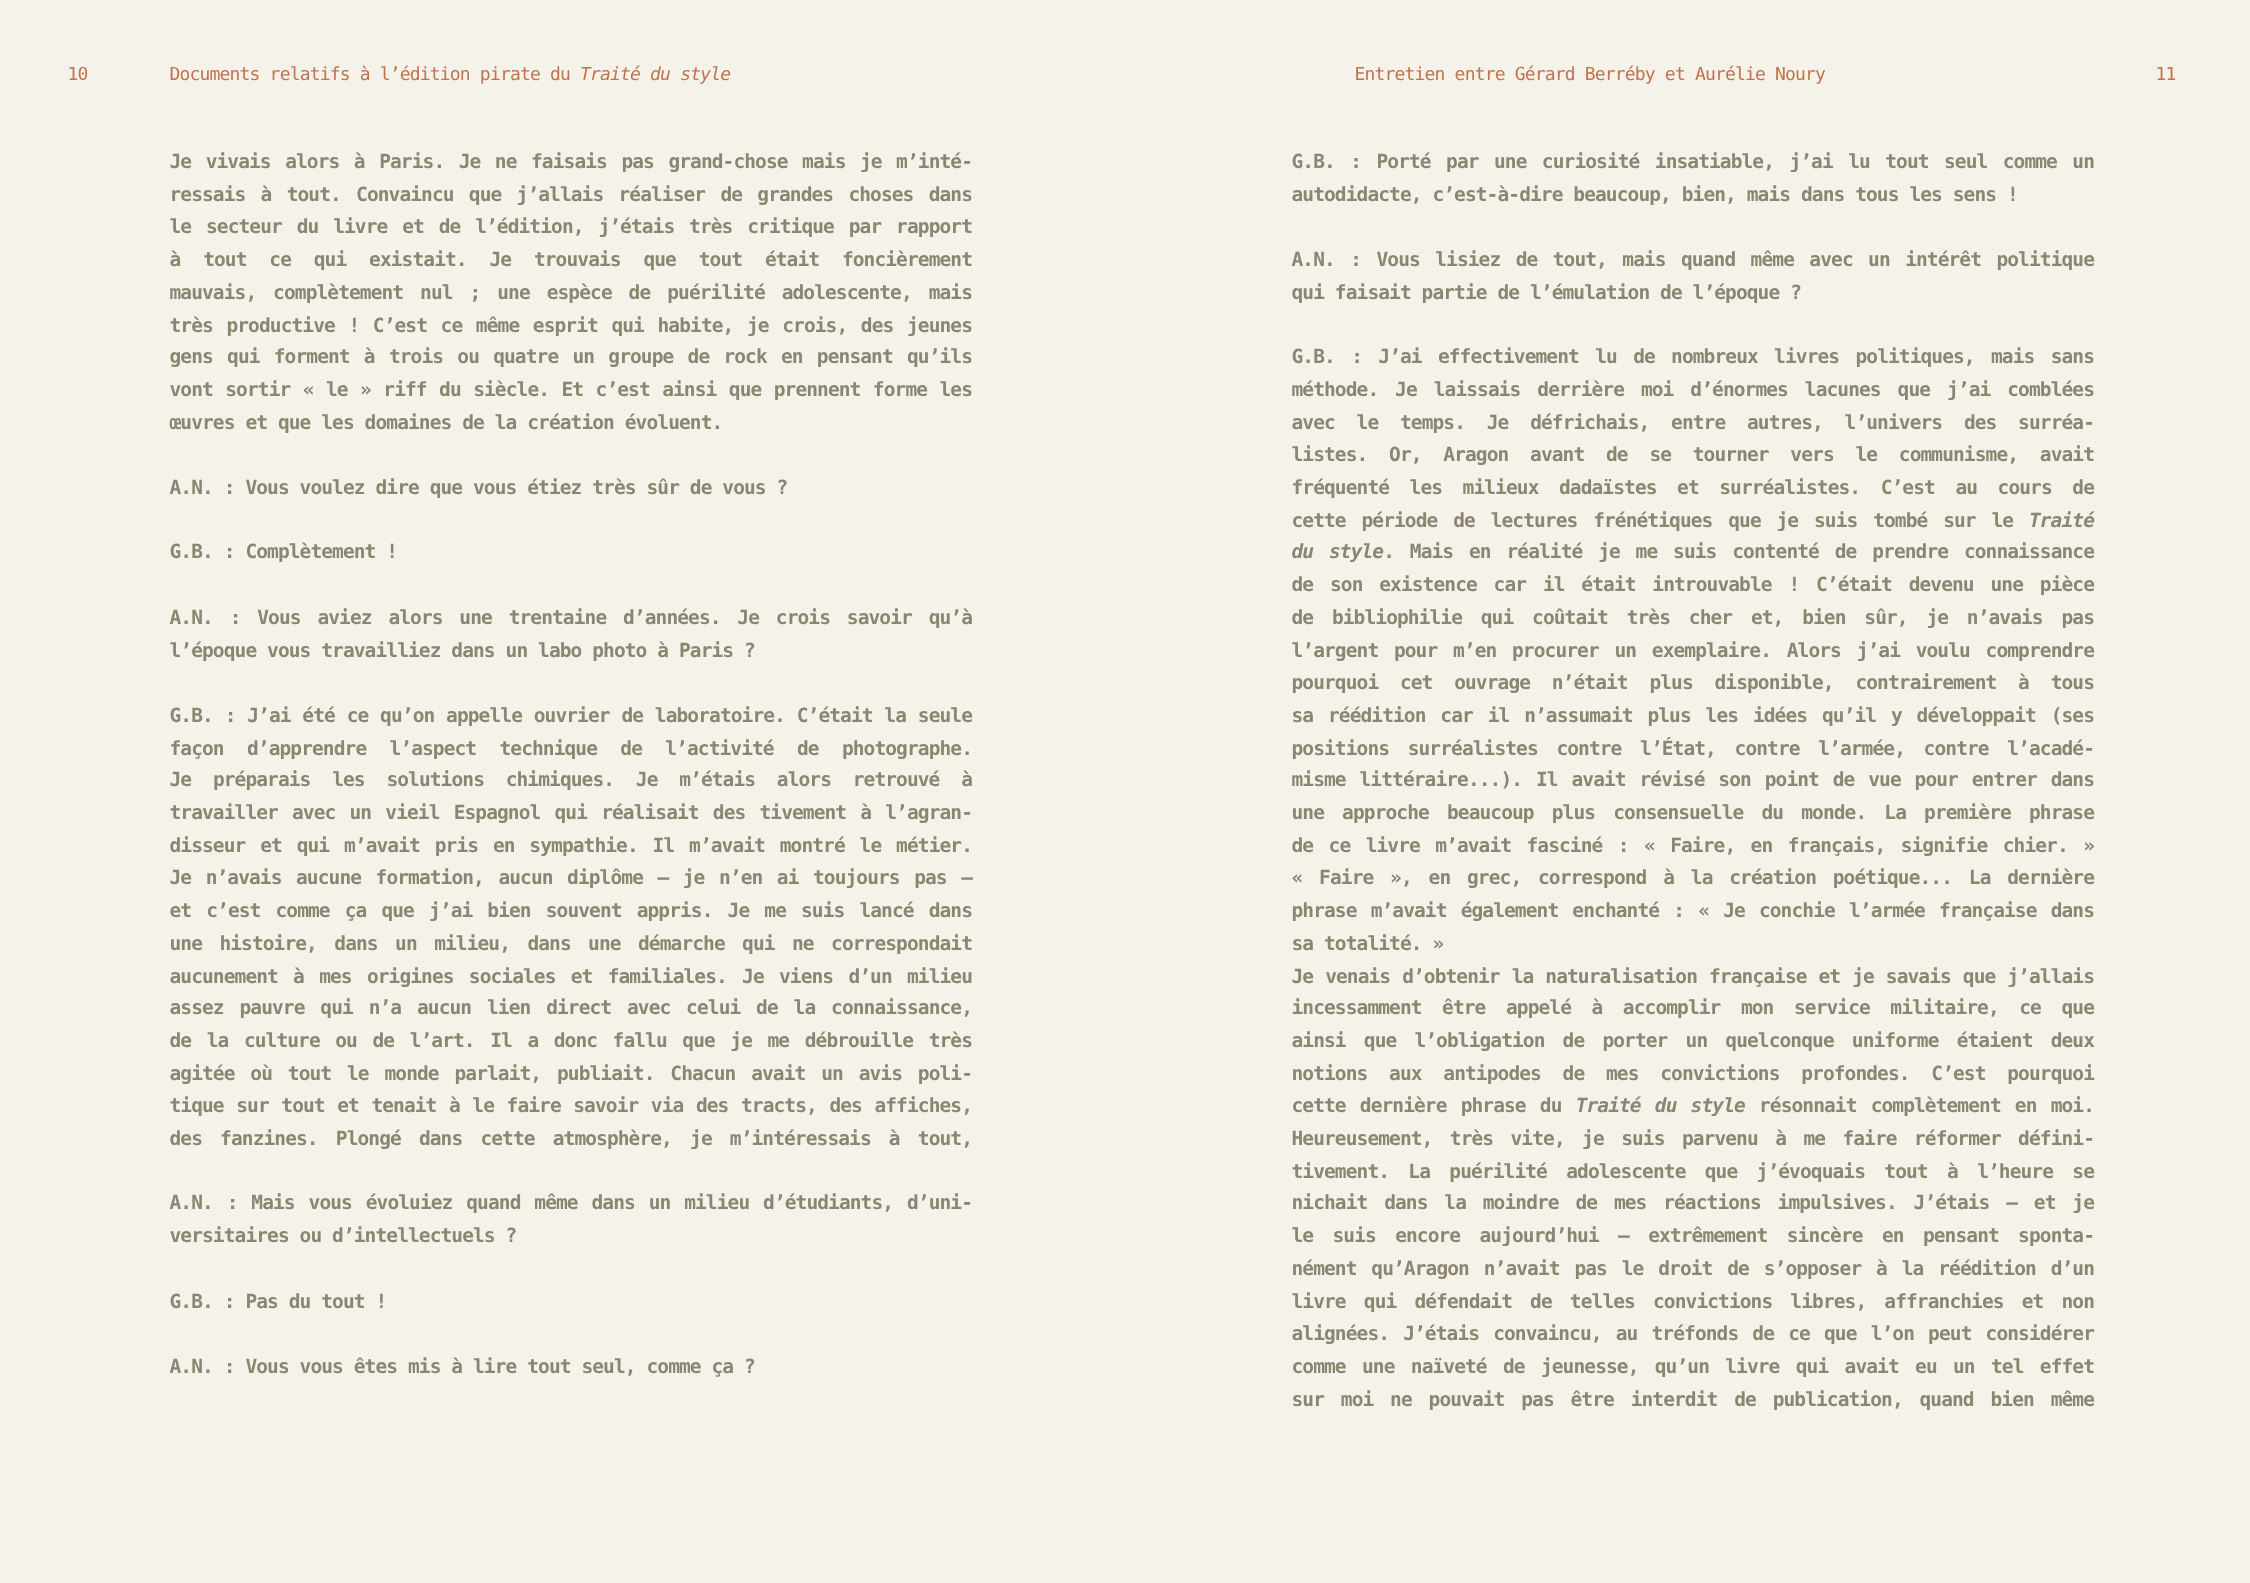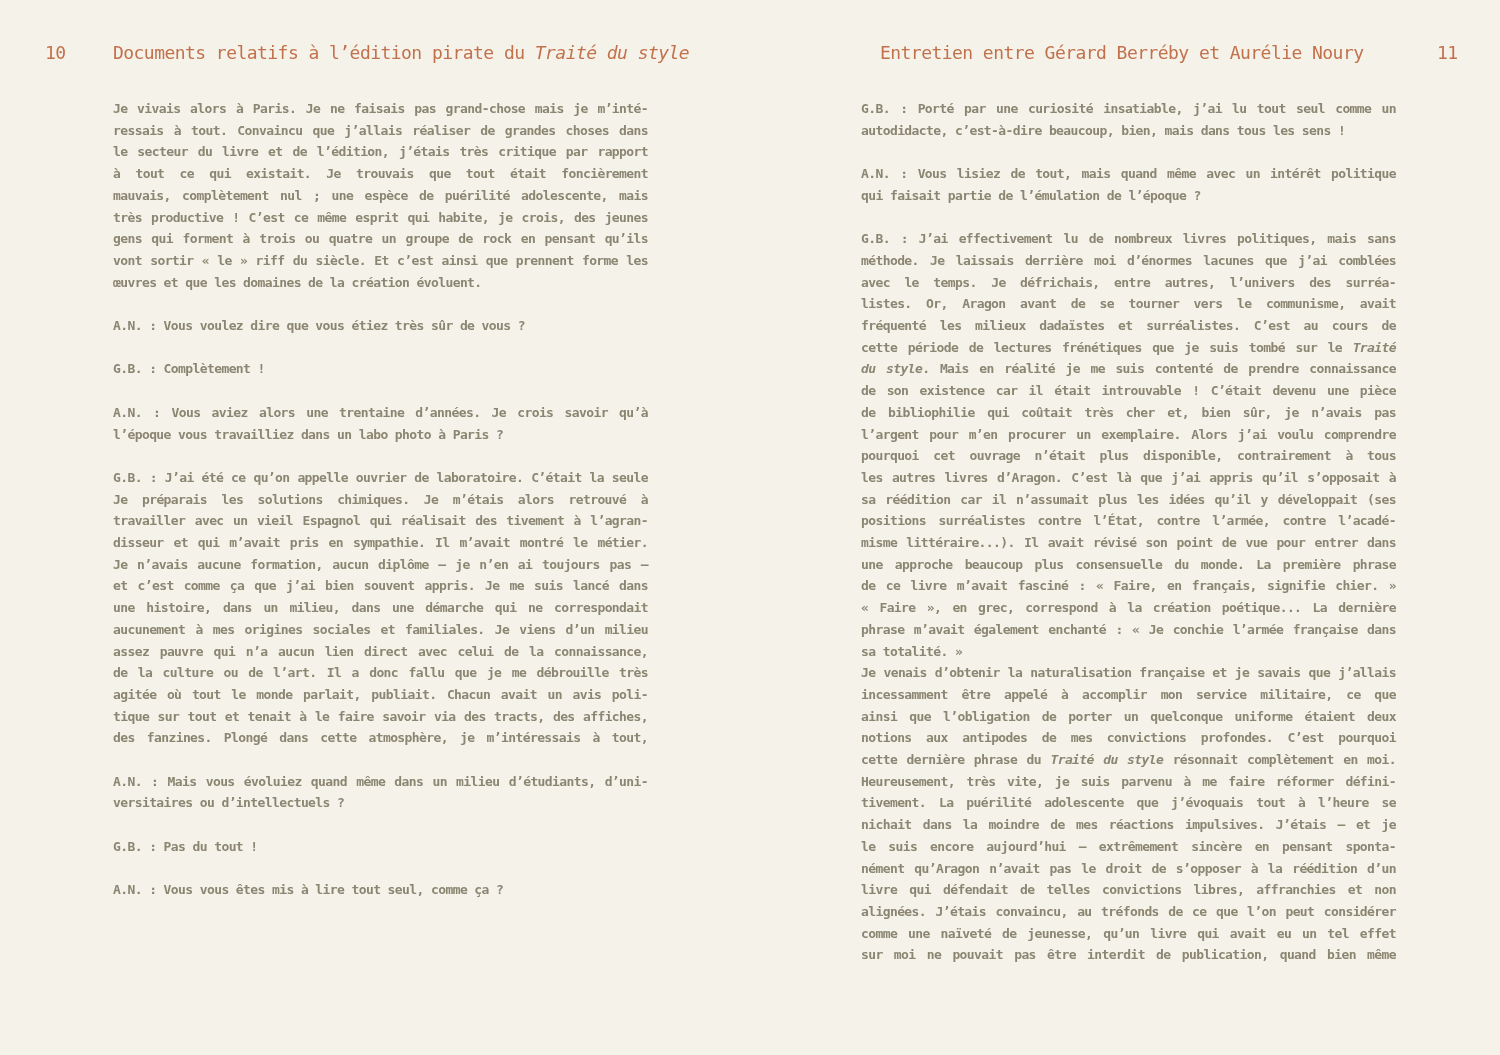--- a/index.html
+++ b/index.html
@@ -11,27 +11,27 @@
   body{
     width:1500px;height:1055px;
     background:var(--bg);
     position:relative;
     overflow:hidden;
     font-family:"DejaVu Sans Mono","Liberation Mono",monospace;
     color:var(--ink);
   }
   .runhead{
     position:absolute;top:42px;
-    font-size:18px;letter-spacing:-0.55px;
+    font-size:12px;letter-spacing:-0.55px;
     color:var(--accent);
     white-space:nowrap;
   }
   #folio-left{left:45px;}
   #head-left{left:113px;}
-  #head-right{left:880px;}
+  #head-right{left:903px;}
   #folio-right{left:1437px;}
   .col{
     position:absolute;top:98px;width:535px;
     font-size:13px;letter-spacing:-0.6px;font-weight:bold;
   }
   #page-left-body{left:113px;}
   #page-right-body{left:861px;}
   .para{margin:0 0 21.7px 0;}
   .para.flush{margin-top:-21.7px;}
   .para:last-child{margin-bottom:0;}
@@ -71,20 +71,21 @@
     </div>
     <div class="para">
       <div class="line"><span>G.B. : Complètement !</span></div>
     </div>
     <div class="para">
       <div class="line just"><span>A.N. : Vous aviez alors une trentaine d’années. Je crois savoir qu’à</span></div>
       <div class="line"><span>l’époque vous travailliez dans un labo photo à Paris ?</span></div>
     </div>
     <div class="para">
       <div class="line just"><span>G.B. : J’ai été ce qu’on appelle ouvrier de laboratoire. C’était la seule</span></div>
+      <div class="line just"><span>façon d’apprendre l’aspect technique de l’activité de photographe.</span></div>
       <div class="line just"><span>Je préparais les solutions chimiques. Je m’étais alors retrouvé à</span></div>
       <div class="line just"><span>travailler avec un vieil Espagnol qui réalisait des tivement à l’agran-</span></div>
       <div class="line just"><span>disseur et qui m’avait pris en sympathie. Il m’avait montré le métier.</span></div>
       <div class="line just"><span>Je n’avais aucune formation, aucun diplôme — je n’en ai toujours pas —</span></div>
       <div class="line just"><span>et c’est comme ça que j’ai bien souvent appris. Je me suis lancé dans</span></div>
       <div class="line just"><span>une histoire, dans un milieu, dans une démarche qui ne correspondait</span></div>
       <div class="line just"><span>aucunement à mes origines sociales et familiales. Je viens d’un milieu</span></div>
       <div class="line just"><span>assez pauvre qui n’a aucun lien direct avec celui de la connaissance,</span></div>
       <div class="line just"><span>de la culture ou de l’art. Il a donc fallu que je me débrouille très</span></div>
       <div class="line just"><span>agitée où tout le monde parlait, publiait. Chacun avait un avis poli-</span></div>
@@ -116,21 +117,20 @@
       <div class="line just"><span>méthode. Je laissais derrière moi d’énormes lacunes que j’ai comblées</span></div>
       <div class="line just"><span>avec le temps. Je défrichais, entre autres, l’univers des surréa-</span></div>
       <div class="line just"><span>listes. Or, Aragon avant de se tourner vers le communisme, avait</span></div>
       <div class="line just"><span>fréquenté les milieux dadaïstes et surréalistes. C’est au cours de</span></div>
       <div class="line just"><span>cette période de lectures frénétiques que je suis tombé sur le </span><i>Traité</i><span></span></div>
       <div class="line just"><span></span><i>du style</i><span>. Mais en réalité je me suis contenté de prendre connaissance</span></div>
       <div class="line just"><span>de son existence car il était introuvable ! C’était devenu une pièce</span></div>
       <div class="line just"><span>de bibliophilie qui coûtait très cher et, bien sûr, je n’avais pas</span></div>
       <div class="line just"><span>l’argent pour m’en procurer un exemplaire. Alors j’ai voulu comprendre</span></div>
       <div class="line just"><span>pourquoi cet ouvrage n’était plus disponible, contrairement à tous</span></div>
-      <div class="line just"><span>les autres livres d’Aragon. C’est là que j’ai appris qu’il s’opposait à</span></div>
       <div class="line just"><span>sa réédition car il n’assumait plus les idées qu’il y développait (ses</span></div>
       <div class="line just"><span>positions surréalistes contre l’État, contre l’armée, contre l’acadé-</span></div>
       <div class="line just"><span>misme littéraire...). Il avait révisé son point de vue pour entrer dans</span></div>
       <div class="line just"><span>une approche beaucoup plus consensuelle du monde. La première phrase</span></div>
       <div class="line just"><span>de ce livre m’avait fasciné : « Faire, en français, signifie chier. »</span></div>
       <div class="line just"><span>« Faire », en grec, correspond à la création poétique... La dernière</span></div>
       <div class="line just"><span>phrase m’avait également enchanté : « Je conchie l’armée française dans</span></div>
       <div class="line"><span>sa totalité. »</span></div>
     </div>
     <div class="para flush">

